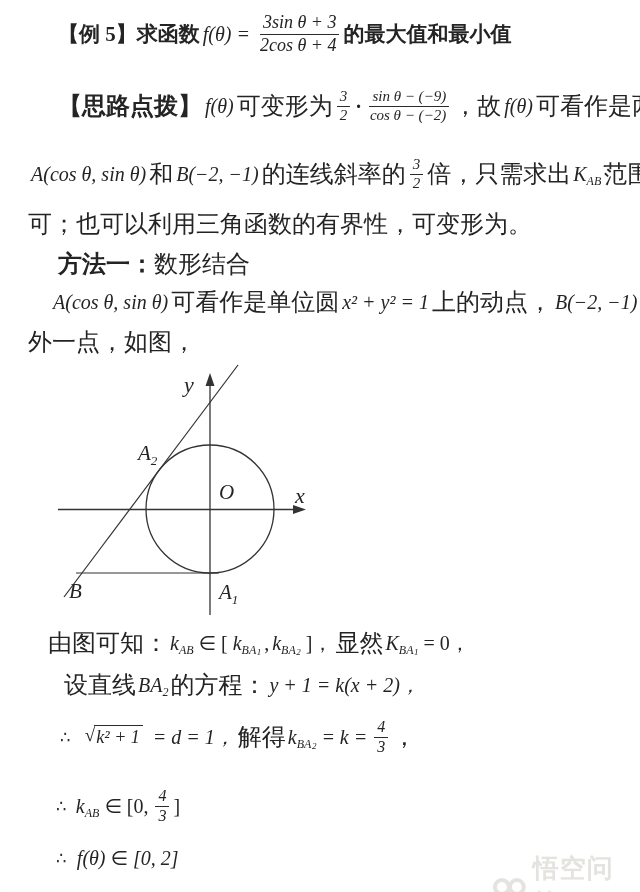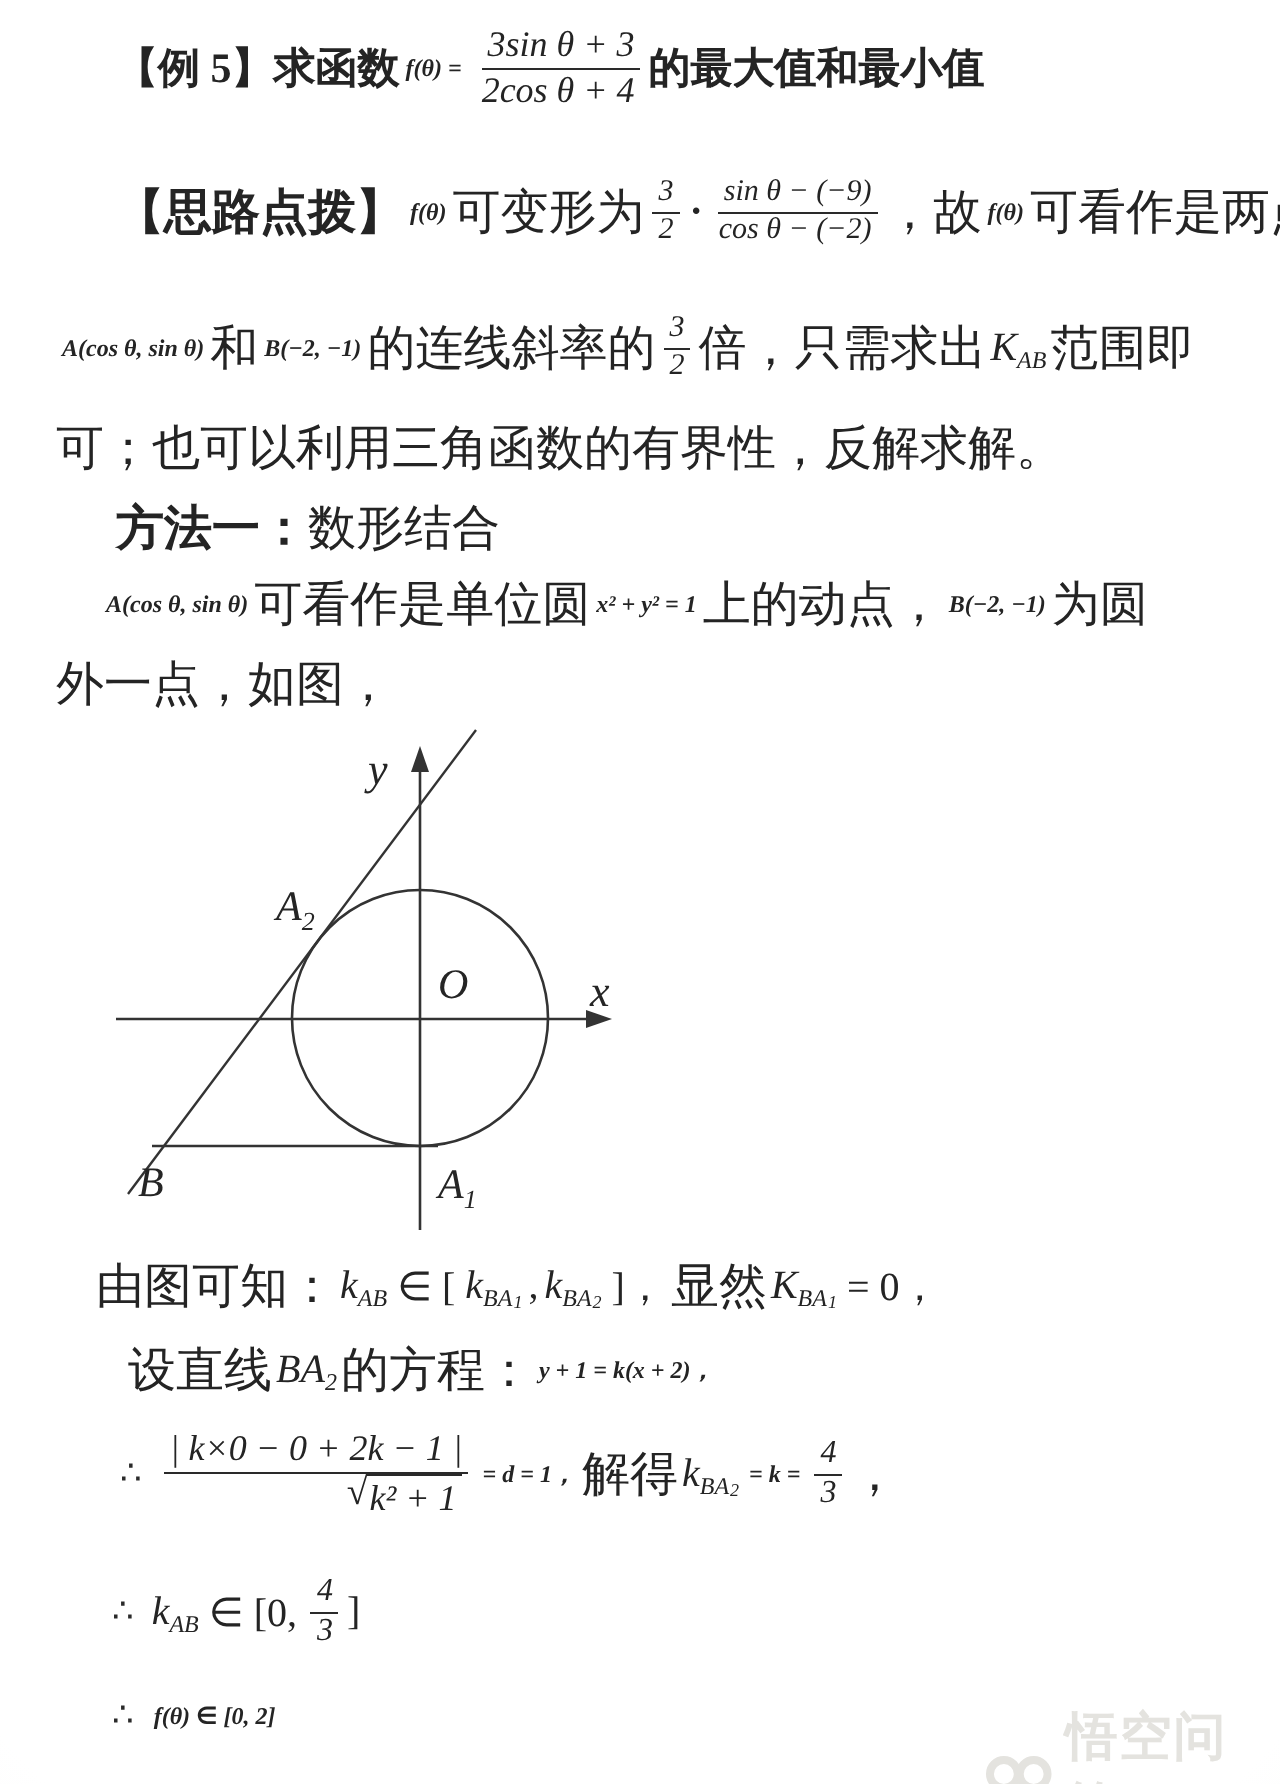--- a/index.html
+++ b/index.html
@@ -6,21 +6,21 @@
   body{font-family:"Liberation Serif","DejaVu Serif",serif;}
   .page{
     position:relative;width:640px;height:892px;overflow:hidden;
     background:radial-gradient(130% 120% at 50% 45%, #ffffff 58%, #f1f0ee 100%);
     color:#222;
   }
   .line{position:absolute;display:flex;align-items:center;white-space:nowrap;color:#242424;}
   .cn{font-size:24px;font-family:"Liberation Serif","DejaVu Serif",serif;}
   .cnb{font-weight:bold;}
   .big{font-size:21px;}
-  .mi{font-family:"Liberation Serif","DejaVu Sans",serif;font-style:italic;font-size:12px;margin:18px 3px;font-weight:bold;}
+  .mi{font-family:"Liberation Serif","DejaVu Sans",serif;font-style:italic;font-size:20px;margin:18px 3px;}
   .mr{font-family:"Liberation Serif","DejaVu Sans",serif;font-style:normal;font-size:20px;margin:0 3px;}
   .sym{font-family:"DejaVu Sans","Liberation Serif",sans-serif;font-size:17px;margin-right:7px;color:#2a2a2a;}
   .frac{display:inline-flex;flex-direction:column;align-items:flex-end;
         font-family:"Liberation Serif","DejaVu Sans",serif;font-style:italic;
         font-size:16px;line-height:1.18;margin:0 4px;}
   .frac .num{border-bottom:1.2px solid #2a2a2a;padding:0 3px;}
   .frac .den{padding:0 3px;}
   .frac.fbig{font-size:18px;}
   .frac.fsmall{font-size:15px;}
   .sqrtrow{display:inline-flex;align-items:flex-start;}
@@ -77,21 +77,21 @@
     <span class="frac fsmall">
       <span class="num">3</span>
       <span class="den">2</span>
     </span>
     <span class="cn">倍，只需求出</span>
     <span class="kvar"><span>K</span><sub>AB</sub></span>
     <span class="cn">范围即</span>
   </div>
 
   <div class="line" style="left:28px;top:210px;height:28px;">
-    <span class="cn">可；也可以利用三角函数的有界性，反解求解。</span>
+    <span class="cn">可；也可以利用三角函数的有界性，可变形为。</span>
   </div>
 
   <div class="line" style="left:58px;top:250px;height:28px;">
     <span class="cn cnb">方法一：</span>
     <span class="cn">数形结合</span>
   </div>
 
   <div class="line" style="left:50px;top:288px;height:28px;">
     <span class="mi">A(cos θ, sin θ)</span>
     <span class="cn">可看作是单位圆</span>
@@ -145,21 +145,20 @@
   <div class="line" style="left:64px;top:670px;height:30px;">
     <span class="cn">设直线</span>
     <span class="kvar"><span>BA</span><sub>2</sub></span>
     <span class="cn">的方程：</span>
     <span class="mi">y + 1 = k(x + 2)，</span>
   </div>
 
   <div class="line" style="left:60px;top:704px;height:66px;">
     <span class="sym">∴</span>
     <span class="frac fbig">
-      <span class="num">| k×0 − 0 + 2k − 1 |</span>
       <span class="den sqrtrow">
           <span class="sqrt-sign">√</span>
           <span class="sqrt-body">k² + 1</span>
         </span>
     </span>
     <span class="mi">= d = 1，</span>
     <span class="cn">解得</span>
     <span class="kvar"><span>k</span><sub>BA</sub><sub class="ss">2</sub></span>
     <span class="mi">= k =</span>
     <span class="frac">

